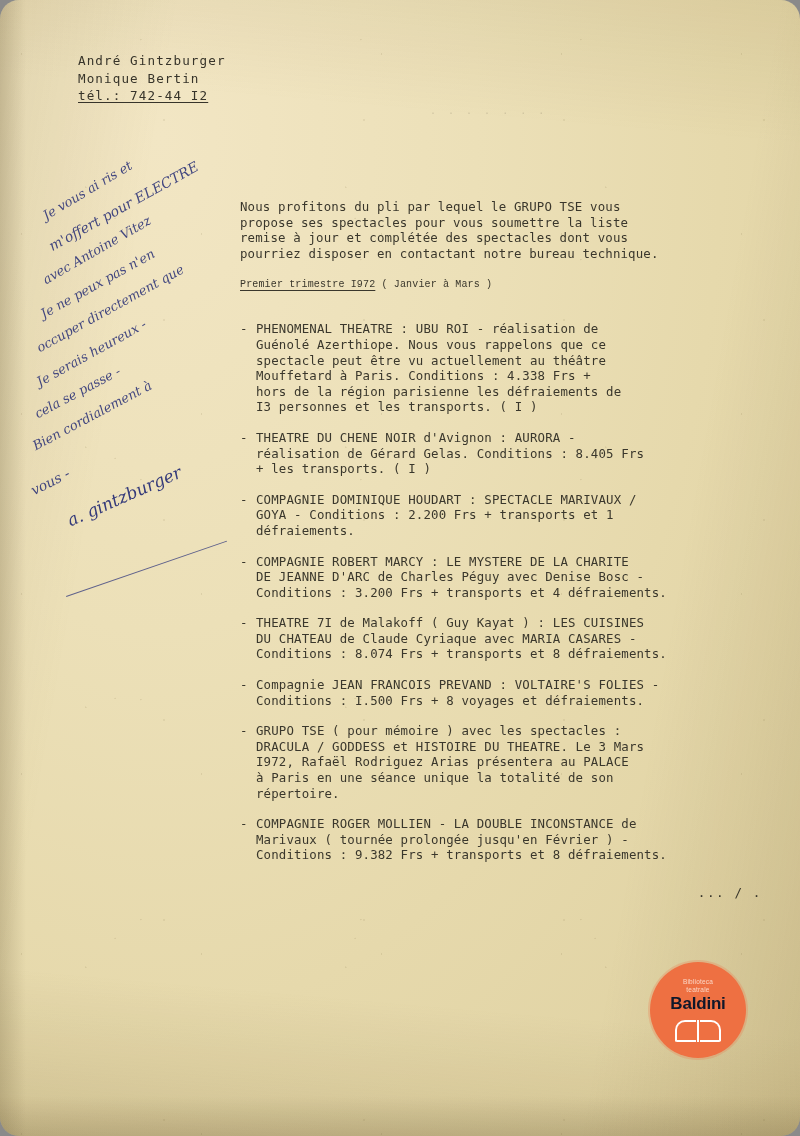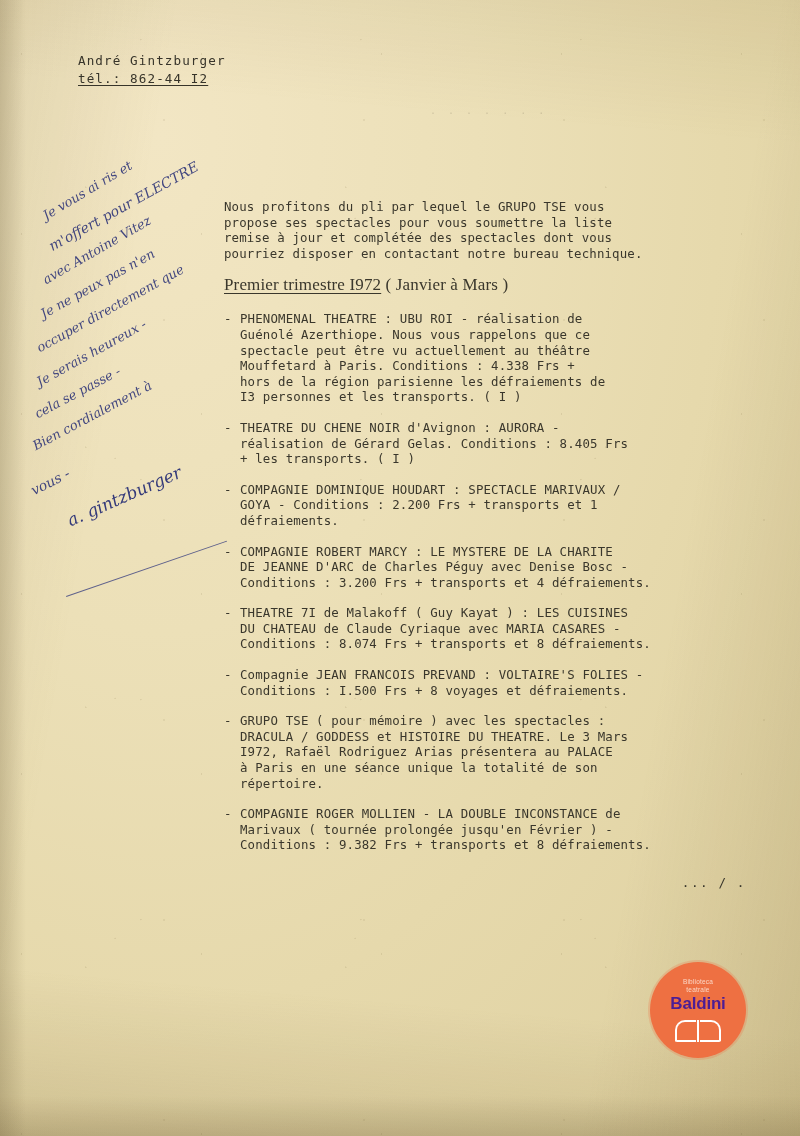--- a/index.html
+++ b/index.html
@@ -10,20 +10,21 @@
   .page {
     position: relative;
     width: 800px;
     height: 1136px;
     margin: 0 auto;
     background:
       radial-gradient(ellipse at 20% 12%, #f2e6c4 0%, #ece0b8 35%, #e6d9ac 62%, #ddcf9e 100%);
     overflow: hidden;
     font-family: "DejaVu Sans Mono", monospace;
     color: #2b2b26;
+    border-radius: 19px;
   }
   .paper-shade {
     position: absolute;
     inset: 0;
     pointer-events: none;
     background:
       linear-gradient(100deg, rgba(120,100,55,0.10) 0%, rgba(255,255,255,0.0) 18%, rgba(255,255,255,0.0) 78%, rgba(120,100,55,0.16) 100%),
       linear-gradient(185deg, rgba(140,120,70,0.10) 0%, rgba(255,255,255,0) 12%, rgba(255,255,255,0) 86%, rgba(130,110,60,0.18) 100%);
     mix-blend-mode: multiply;
   }
@@ -70,40 +71,40 @@
     font-size: 10px;
     letter-spacing: 3px;
     color: #6a6050;
     font-family: "DejaVu Sans Mono", monospace;
     filter: blur(0.6px);
   }
 
   
   .body-col {
     position: absolute;
-    left: 224px;
+    left: 240px;
     top: 199px;
     width: 552px;
   }
   .para {
     font-family: "DejaVu Sans Mono", monospace;
     font-size: 12.4px;
     line-height: 15.6px;
     letter-spacing: 0.15px;
     color: #3a372c;
     margin: 0 0 16px 0;
     white-space: pre-wrap;
   }
   .section-title {
-    font-family: Liberation Serif, serif;
-    font-size: 17px;
+    font-family: Liberation Mono, monospace;
+    font-size: 10px;
     line-height: 16px;
     letter-spacing: 0.15px;
     color: #3a372c;
-    margin: 0 0 18px 0;
+    margin: 0 0 28px 0;
   }
   .section-title .underlined {
     text-decoration: underline;
     text-underline-offset: 2.5px;
   }
   .entries { margin: 0; padding: 0; list-style: none; }
   .entry {
     display: flex;
     margin-bottom: 15px;
     font-family: "DejaVu Sans Mono", monospace;
@@ -180,21 +181,21 @@
     font-size: 6.5px;
     line-height: 7.5px;
     color: #fbd7c6;
     text-align: center;
     letter-spacing: 0.2px;
   }
   .logo .lname {
     font-family: "Liberation Sans", sans-serif;
     font-size: 17px;
     font-weight: bold;
-    color: #4c1d95;
+    color: #0f172a;
     margin-top: 1px;
     letter-spacing: -0.2px;
   }
   .logo .book {
     margin-top: 6px;
     width: 46px;
     height: 22px;
     position: relative;
   }
   .logo .book .half {
@@ -244,21 +245,22 @@
 
 <div class="page">
 
   <div class="paper-shade"></div>
   <div class="speckle"></div>
   <div class="edge-left"></div>
   <div class="edge-bottom"></div>
 
   <div class="letterhead">
     <span class="line">André Gintzburger</span>
-    <span class="line phone">tél.: 862-44 I2</span>
+    <span class="line">Monique Bertin</span>
+    <span class="line phone">tél.: 742-44 I2</span>
   </div>
 
   <div class="ghost-stamp">· · · · · · ·</div>
 
   <div class="handwriting">
     <div class="hw-line" style="left:14px; top:14px; font-size:13px; transform: rotate(-31deg); transform-origin: left top;">Je vous ai ris et</div>
     <div class="hw-line" style="left:20px; top:44px; font-size:14px; transform: rotate(-29deg); transform-origin: left top;">m'offert pour ELECTRE</div>
     <div class="hw-line" style="left:14px; top:78px; font-size:13px; transform: rotate(-30deg); transform-origin: left top;">avec Antoine Vitez</div>
     <div class="hw-line" style="left:12px; top:112px; font-size:13px; transform: rotate(-29deg); transform-origin: left top;">Je ne peux pas n'en</div>
     <div class="hw-line" style="left:8px; top:146px; font-size:13px; transform: rotate(-29deg); transform-origin: left top;">occuper directement que</div>

